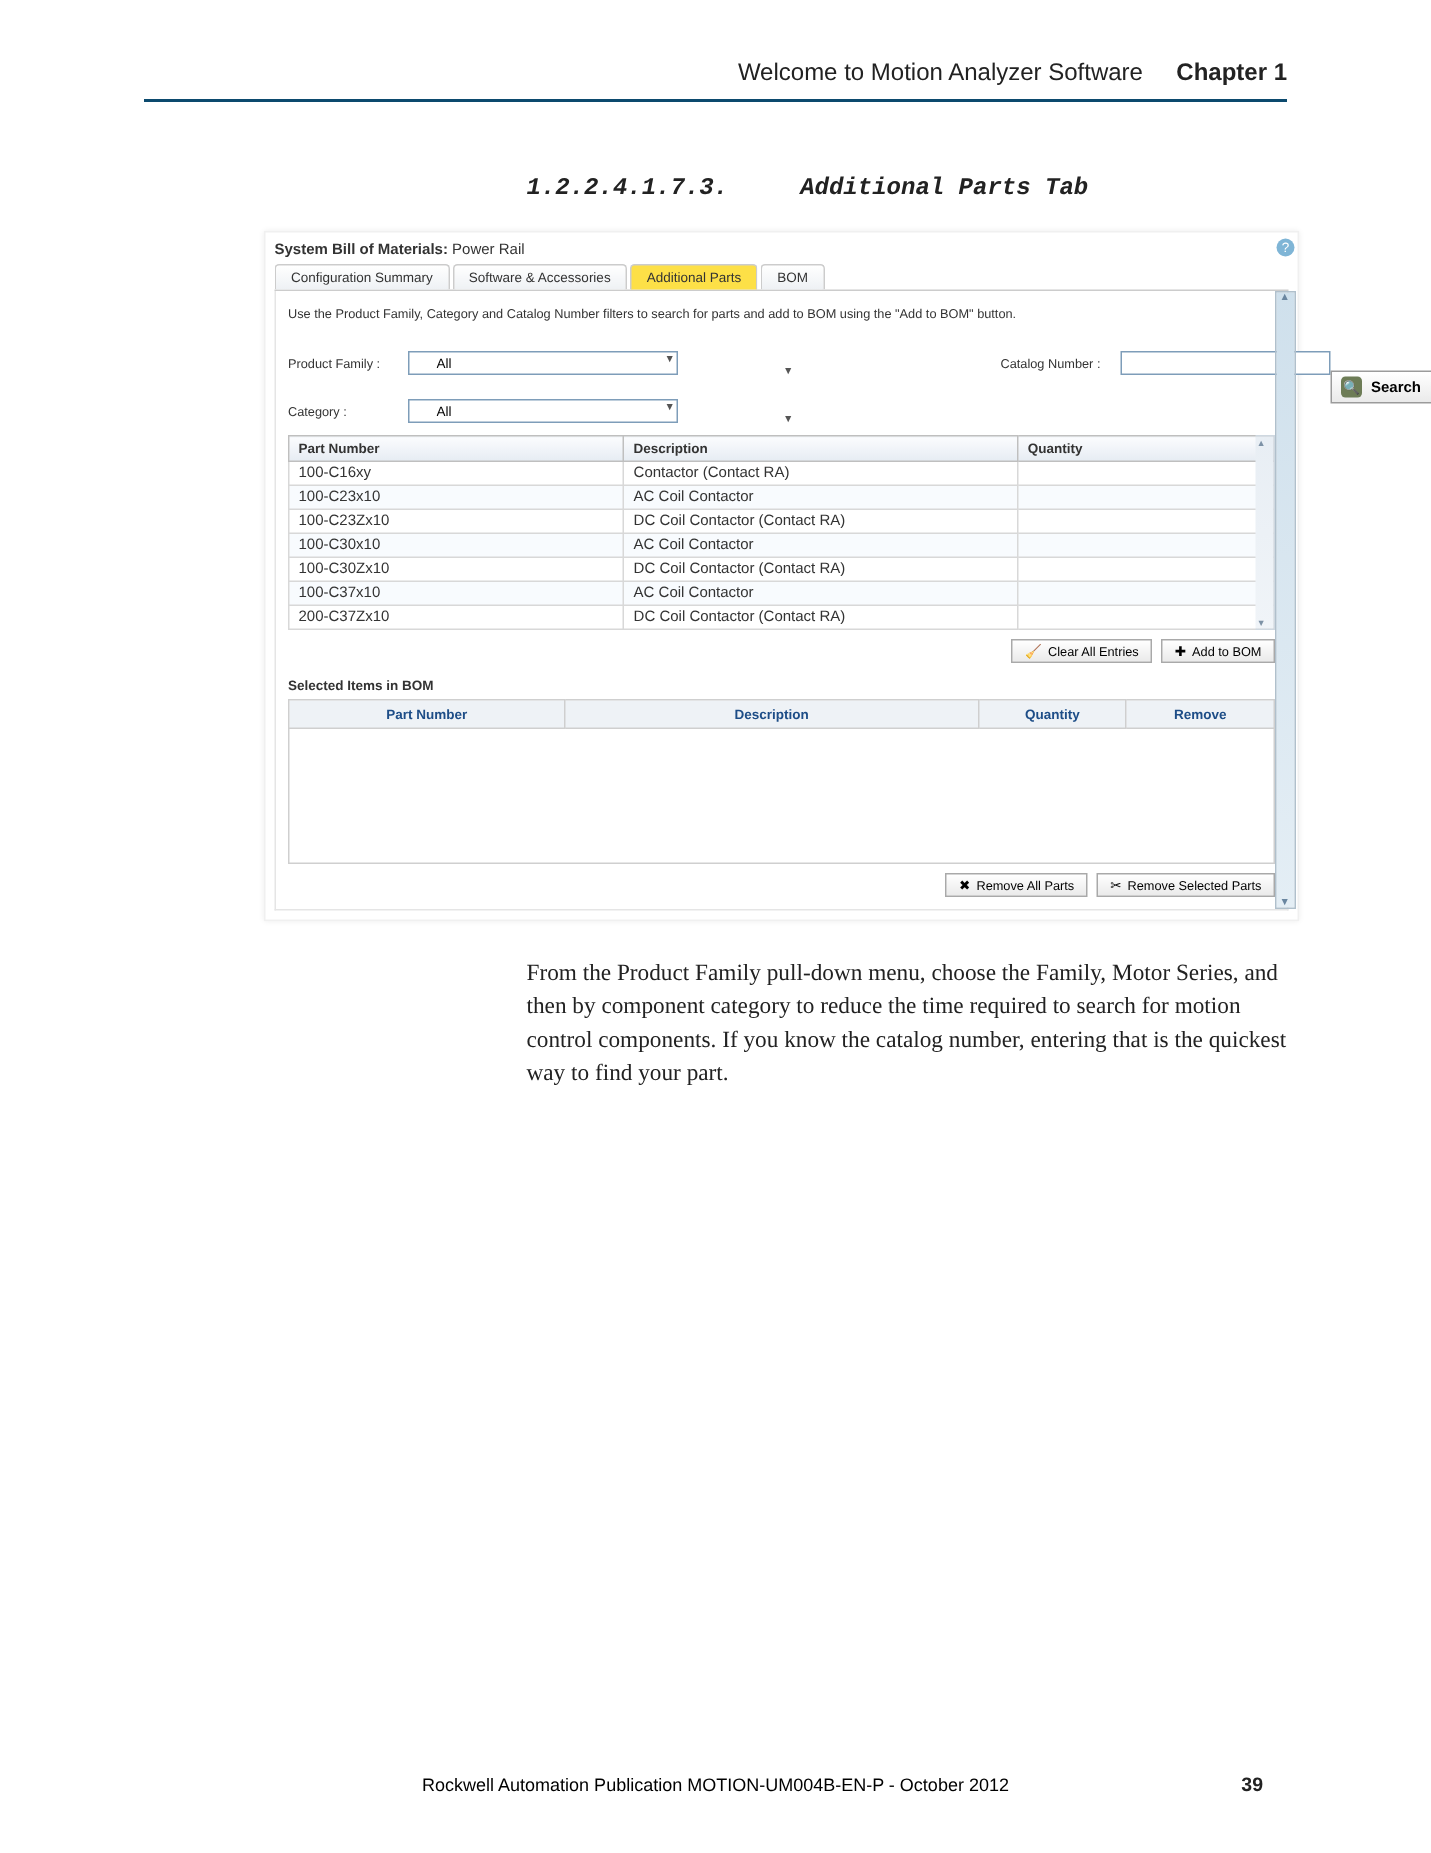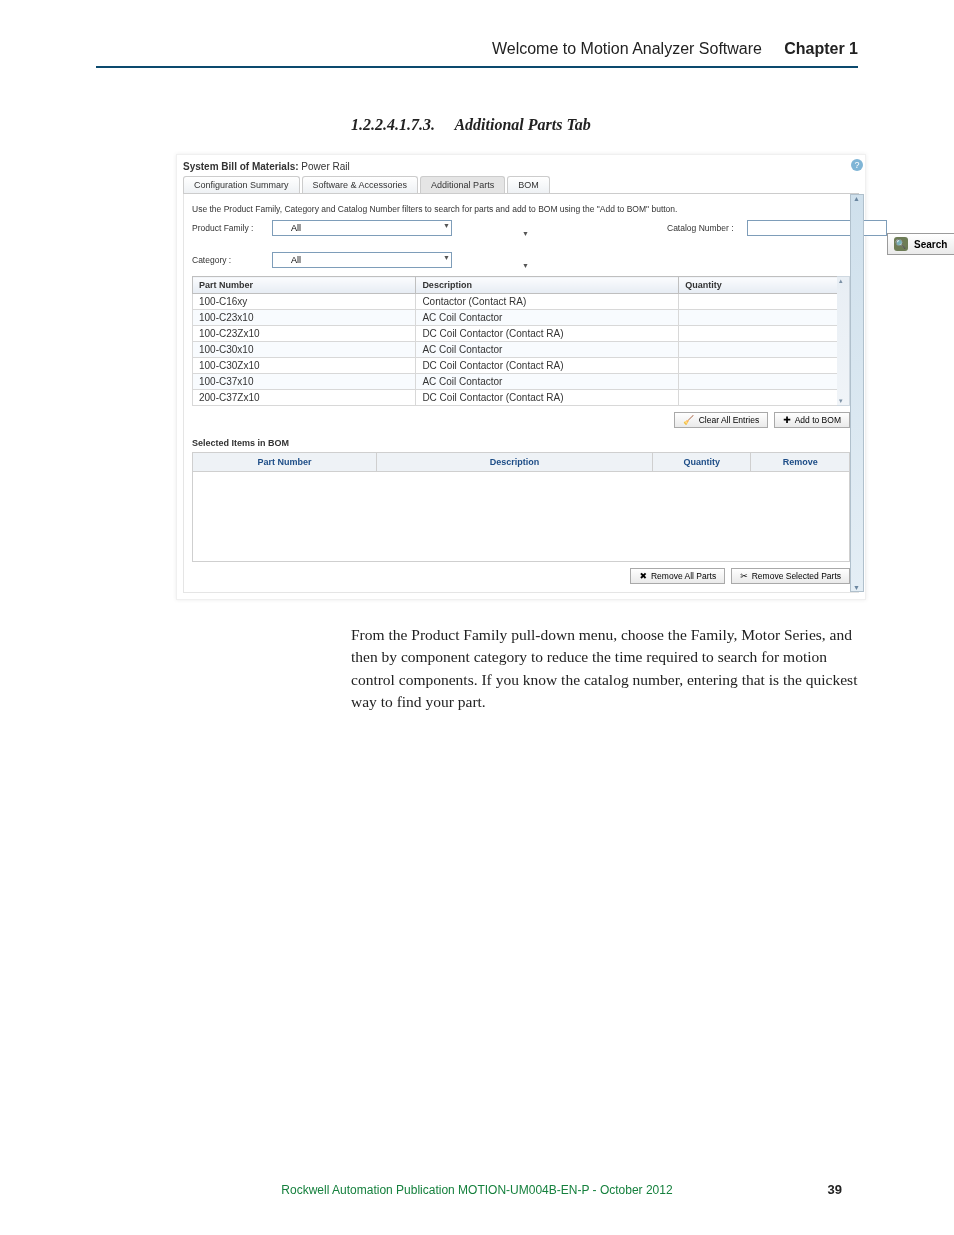--- a/index.html
+++ b/index.html
@@ -18,21 +18,21 @@
   .header-line {
     border-bottom: 2px solid #0c4a6e;
     margin: 0 0 6px 0;
     padding: 0 0 8px 0;
     text-align: right;
     font-family: "Segoe UI", Arial, sans-serif;
     font-size: 16px;
   }
   .header-line .bold { font-weight: 700; }
   .section-heading {
-    font-family: Liberation Serif, serif;
+    font-family: Liberation Mono, monospace;
     font-style: italic;
     font-weight: 600;
     font-size: 16px;
     margin: 48px 0 20px 255px;
   }
   .body-para {
     font-size: 15.5px;
     line-height: 1.45;
     margin: 0 0 12px 255px;
   }
@@ -54,31 +54,31 @@
     position:absolute; top:4px; right:2px; width:12px; height:12px;
     border-radius:50%; background:#7fb5d6; color:#fff;
     font-size:9px; line-height:12px; text-align:center;
   }
   .tabs { display:flex; gap:2px; border-bottom:1px solid #ccc; }
   .tab {
     padding:3px 10px; font-size:9px; border:1px solid #ccc; border-bottom:none;
     background:linear-gradient(#fff, #eef1f4);
     border-top-left-radius:3px; border-top-right-radius:3px;
   }
-  .tab.active { background:#e5e5e5; }
+  .tab.active { background:#fde047; }
   .panel { border:1px solid #e5e5e5; border-top:none; padding:10px 8px 8px 8px;
            position:relative; background:#fff; }
   .scroll-strip {
     position:absolute; top:0; right:-6px; width:14px; height:100%;
     background:linear-gradient(#cfe0ec, #e4eef5);
     border:1px solid #b0c0cc;
   }
   .scroll-strip::before { content:"▲"; position:absolute; top:0; left:2px; font-size:7px; color:#6a86a0; }
   .scroll-strip::after  { content:"▼"; position:absolute; bottom:0; left:2px; font-size:7px; color:#6a86a0; }
-  .instr { font-size:8.5px; color:#333; margin-bottom:6px; }
+  .instr { font-size:8.5px; color:#333; margin-bottom:20px; }
   .filters { display:grid; grid-template-columns: 80px 180px 65px 150px 80px 140px auto; row-gap:16px; align-items:center; }
   .lbl { font-size:8.5px; color:#333; }
   .combo, .txt {
     font-family: Tahoma, Arial, sans-serif; font-size:9px;
     height:16px; border:1px solid #7e9db9; background:#fff; padding:0 18px;
   }
   .combo { appearance:none; background:linear-gradient(#fff,#fff); position:relative; }
   .combo-wrap { position:relative; display:inline-block; width:100%; }
   .combo-wrap::after {
     content:"▼"; position:absolute; right:2px; top:2px; font-size:7px; color:#555; pointer-events:none;
@@ -116,21 +116,21 @@
     width:100%; border-collapse:collapse; border:1px solid #cfcfcf;
   }
   .sel-table th {
     background:#eef2f6; border:1px solid #cfcfcf;
     font-size:9px; font-weight:700; color:#1d4d87; padding:4px 6px; text-align:center;
   }
   .sel-body { height:90px; background:#fff; border:1px solid #cfcfcf; border-top:none; }
   .footer-pub {
     position:absolute; bottom:38px; left:0; right:0;
     text-align:center; font-family:"Segoe UI", Arial, sans-serif;
-    font-size:12px; color:#15803d;
+    font-size:12px; color:#000000;
   }
   .page-num {
     position:absolute; bottom:38px; right:112px;
     font-family:"Segoe UI", Arial, sans-serif;
     font-size:13px; font-weight:700;
   }
   .parts-wrap { position:relative; }
   .vscroll {
     position:absolute; right:0; top:0; bottom:0; width:13px;
     background:linear-gradient(#e8eef4,#f0f4f8);

